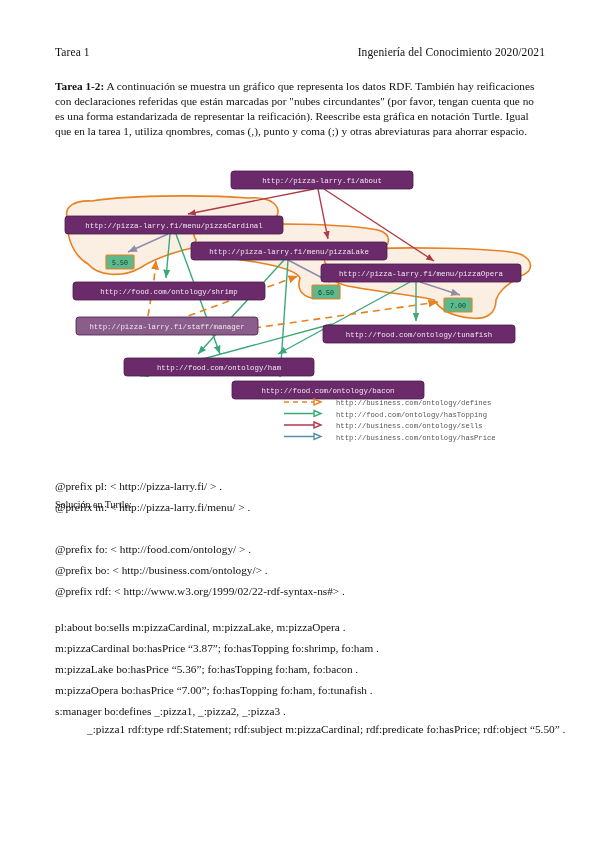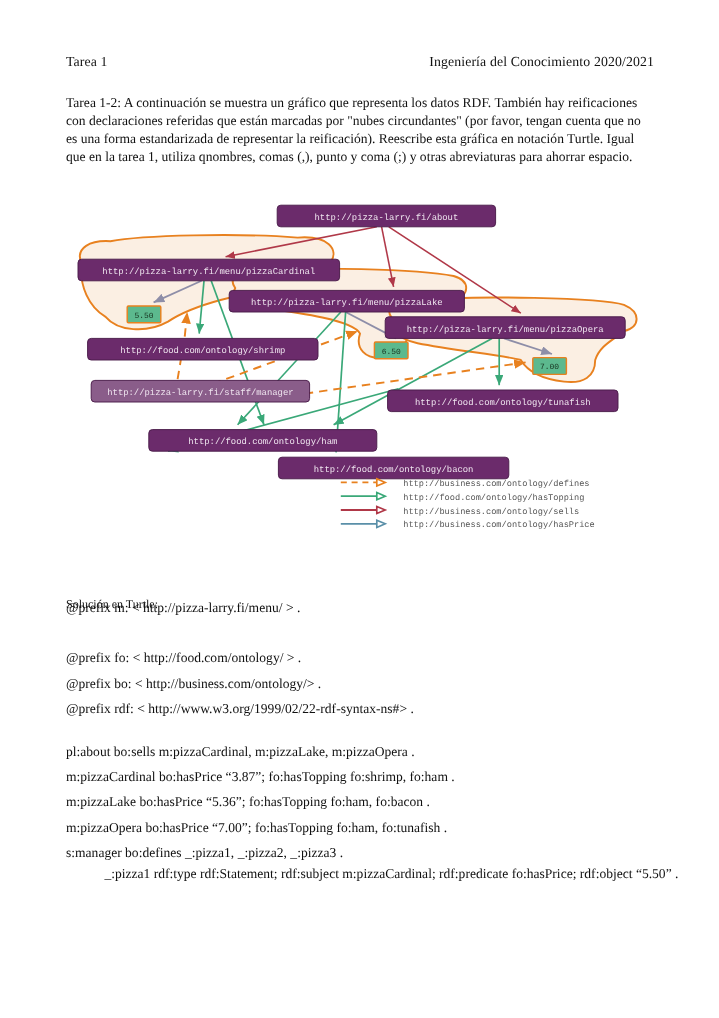--- a/index.html
+++ b/index.html
@@ -21,21 +21,21 @@
     font-size:11.5px;letter-spacing:.1px;
   }
   .hdr-left{white-space:nowrap;}
   .hdr-right{white-space:nowrap;margin-top:13px;}
 
   
   .intro{
     position:absolute;left:55px;top:68px;width:488px;
     font-size:11.3px;line-height:15.0px;text-align:left;
   }
-  .intro b{font-weight:normal;}
+  .intro b{font-weight:bold;}
 
   
   .figure{
     position:absolute;left:48px;top:160px;width:512px;height:282px;
   }
   .figure svg{display:block;}
 
   
   .sol-title{
     position:absolute;left:55px;top:460px;font-size:10px;margin-top:39px;
@@ -194,20 +194,21 @@
             <line x1="236" y1="276.5" x2="266" y2="276.5" stroke="#5a8fa8" stroke-width="1.5"></line>
             <path d="M266,273.5 L273,276.5 L266,279.5 z" fill="none" stroke="#5a8fa8" stroke-width="1.4"></path>
             <text x="288" y="279.5" font-family="&quot;Liberation Mono&quot;, monospace" font-size="7.2" fill="#555">http://business.com/ontology/hasPrice</text>
           </g>
         </g>
     </svg>
   </div>
 
   <div class="sol-title">Solución en Turtle:</div>
 
+  <div class="code" style="top:476px">@prefix pl: &lt; http://pizza-larry.fi/ &gt; .</div>
   <div class="code" style="top:497px">@prefix m: &lt; http://pizza-larry.fi/menu/ &gt; .</div>
   <div class="code" style="top:539px">@prefix fo: &lt; http://food.com/ontology/ &gt; .</div>
   <div class="code" style="top:560px">@prefix bo: &lt; http://business.com/ontology/&gt; .</div>
   <div class="code" style="top:581px">@prefix rdf: &lt; http://www.w3.org/1999/02/22-rdf-syntax-ns#&gt; .</div>
 
   <div class="para" style="top:617px">pl:about bo:sells m:pizzaCardinal, m:pizzaLake, m:pizzaOpera .</div>
   <div class="para" style="top:638px">m:pizzaCardinal bo:hasPrice “3.87”; fo:hasTopping fo:shrimp, fo:ham .</div>
   <div class="para" style="top:659px">m:pizzaLake bo:hasPrice “5.36”; fo:hasTopping fo:ham, fo:bacon .</div>
   <div class="para" style="top:680px">m:pizzaOpera bo:hasPrice “7.00”; fo:hasTopping fo:ham, fo:tunafish .</div>
   <div class="para" style="top:701px">s:manager bo:defines _:pizza1, _:pizza2, _:pizza3 .</div>

